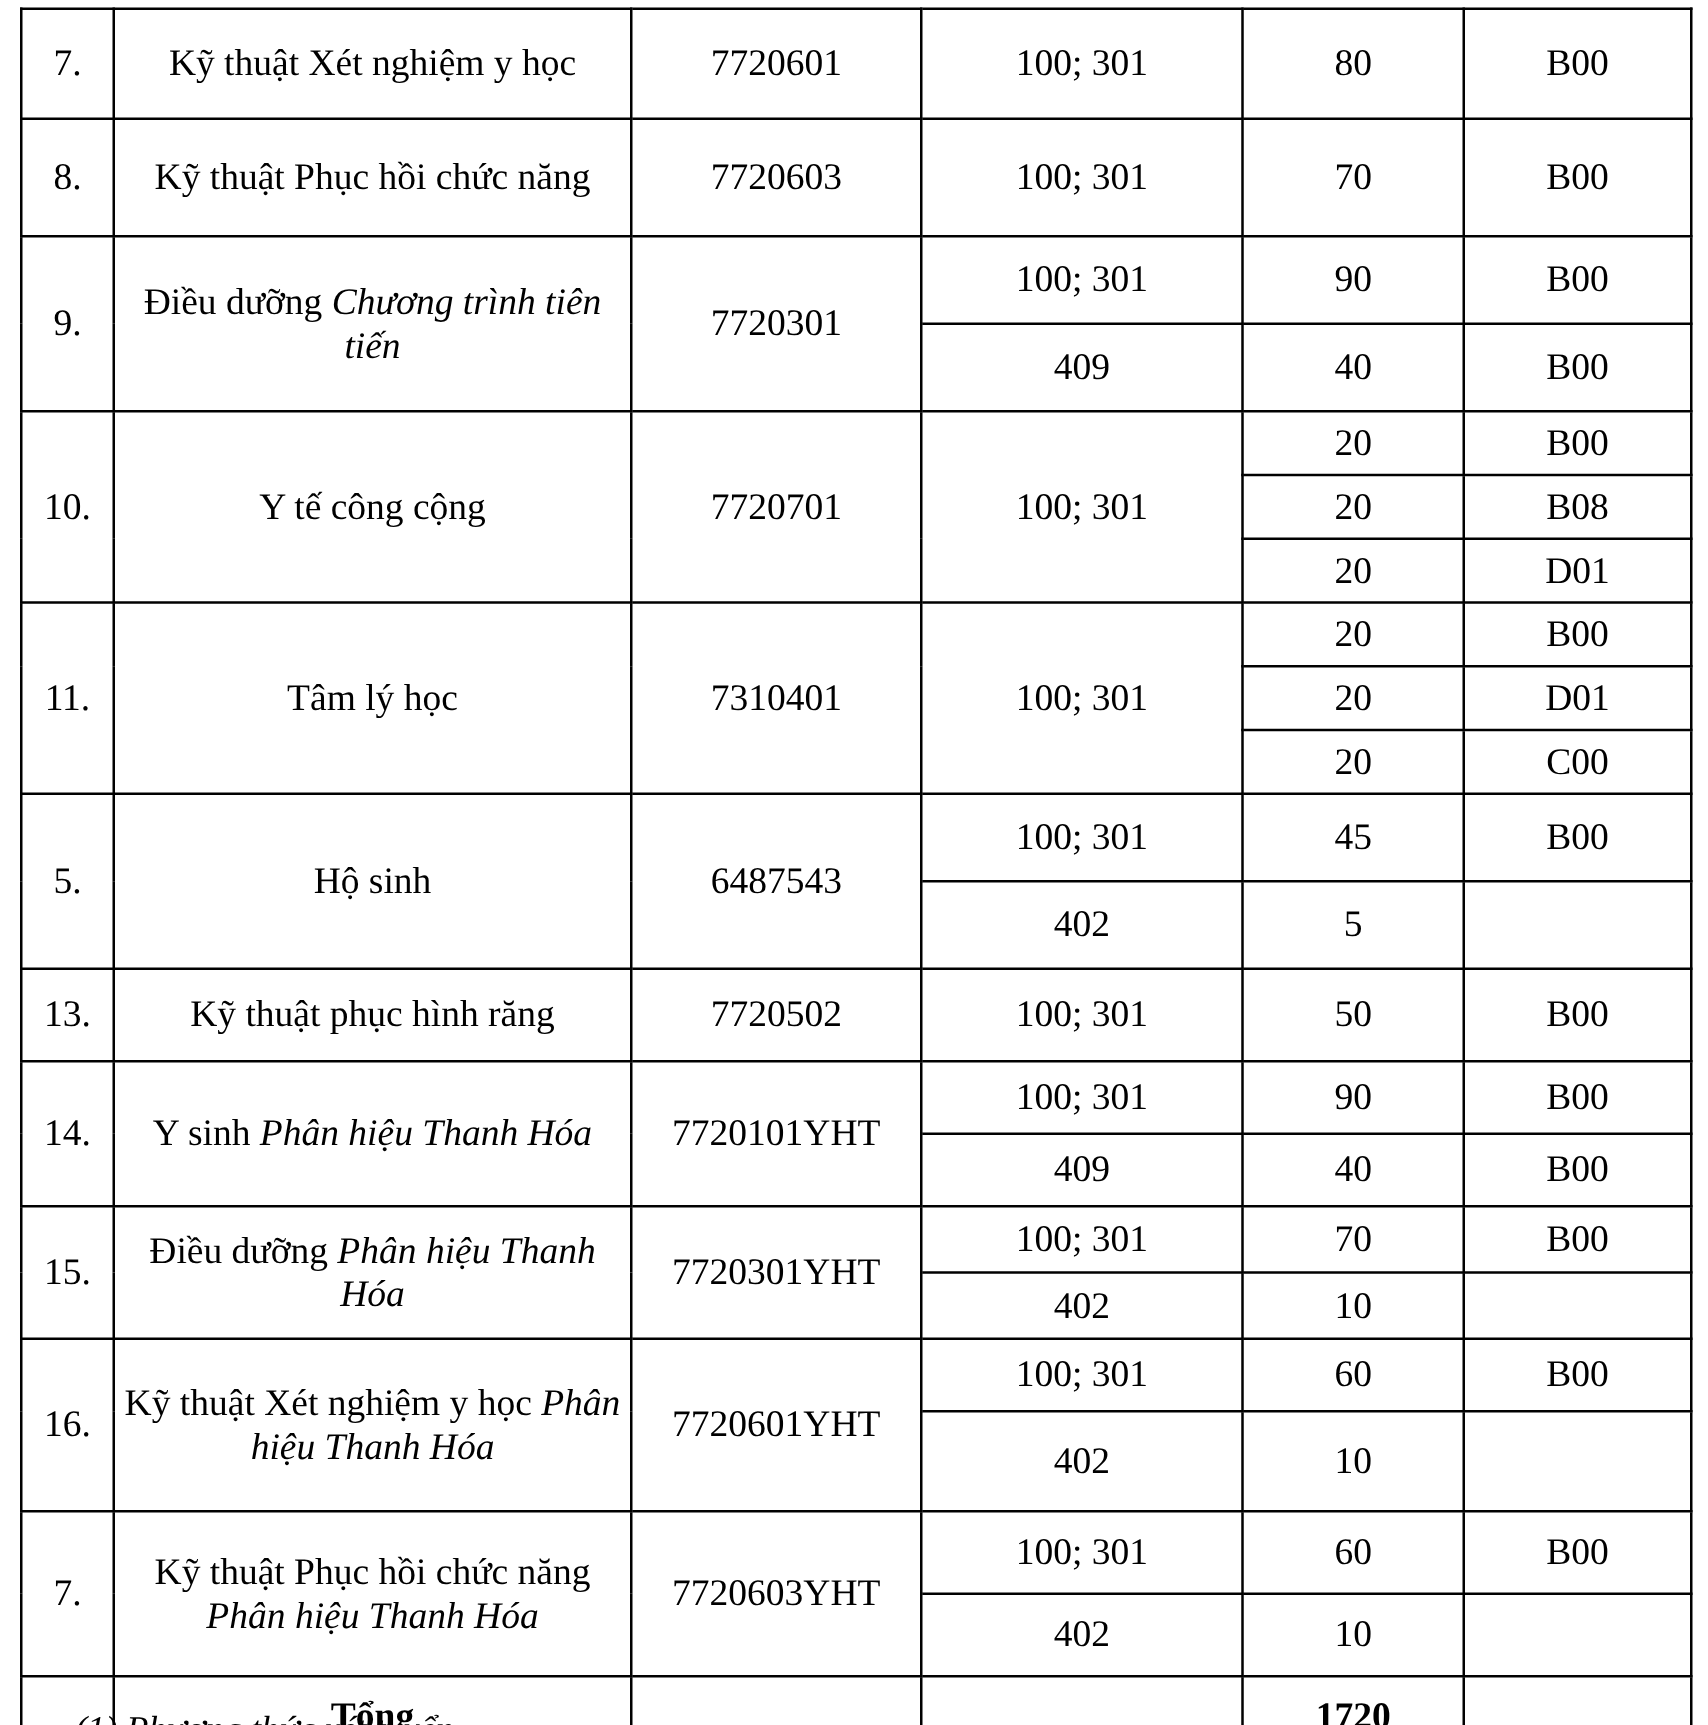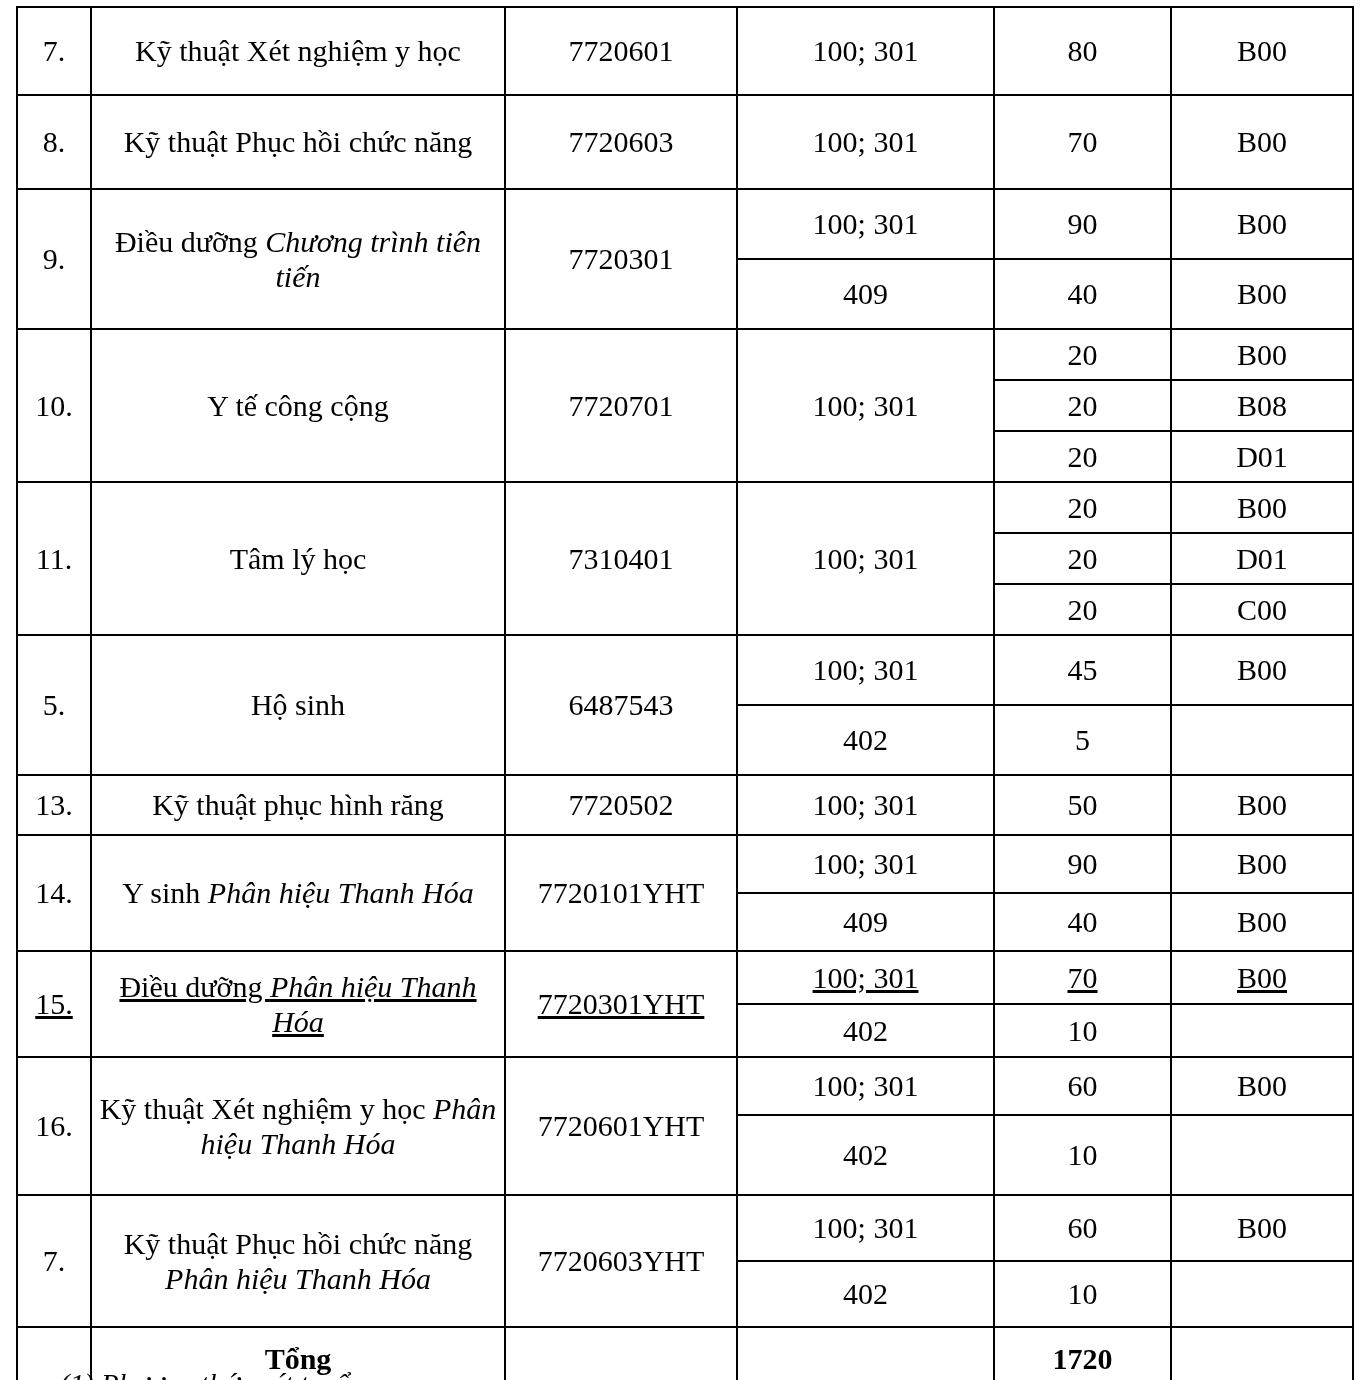--- a/index.html
+++ b/index.html
@@ -176,21 +176,21 @@
         <td class="cell-method">100; 301</td>
         <td class="cell-quota">45</td>
         <td class="cell-comb">B00</td>
       </tr>
       <tr class="h-tall">
         <td class="cell-method">402</td>
         <td class="cell-quota">5</td>
         <td class="cell-comb"></td>
       </tr>
 
-      <tr style="height:60px;">
+      <tr style="height:74px;">
         <td class="cell-no">13.</td>
         <td class="cell-name"><span>Kỹ thuật phục hình răng</span><span class="ital"></span></td>
         <td class="cell-code">7720502</td>
         <td class="cell-method">100; 301</td>
         <td class="cell-quota">50</td>
         <td class="cell-comb">B00</td>
       </tr>
 
       <tr style="height:58px;">
         <td class="cell-no" rowspan="2">14.</td>
@@ -199,21 +199,21 @@
         <td class="cell-method">100; 301</td>
         <td class="cell-quota">90</td>
         <td class="cell-comb">B00</td>
       </tr>
       <tr style="height:58px;">
         <td class="cell-method">409</td>
         <td class="cell-quota">40</td>
         <td class="cell-comb">B00</td>
       </tr>
 
-      <tr style="height:53px;text-decoration:underline;">
+      <tr style="height:53px;">
         <td class="cell-no" rowspan="2">15.</td>
         <td class="cell-name" rowspan="2"><span>Điều dưỡng </span><span class="ital">Phân hiệu Thanh Hóa</span></td>
         <td class="cell-code" rowspan="2">7720301YHT</td>
         <td class="cell-method">100; 301</td>
         <td class="cell-quota">70</td>
         <td class="cell-comb">B00</td>
       </tr>
       <tr style="height:53px;">
         <td class="cell-method">402</td>
         <td class="cell-quota">10</td>

